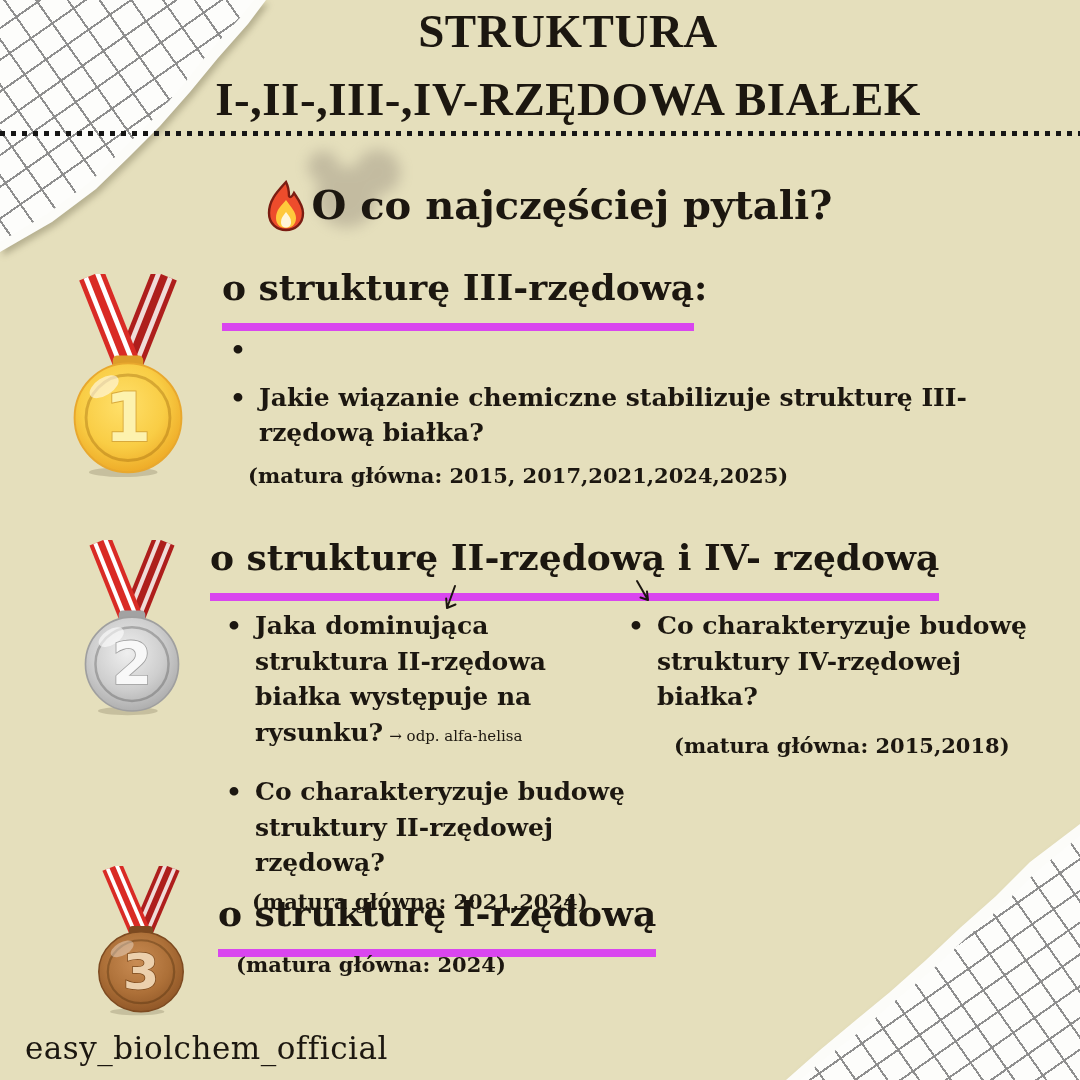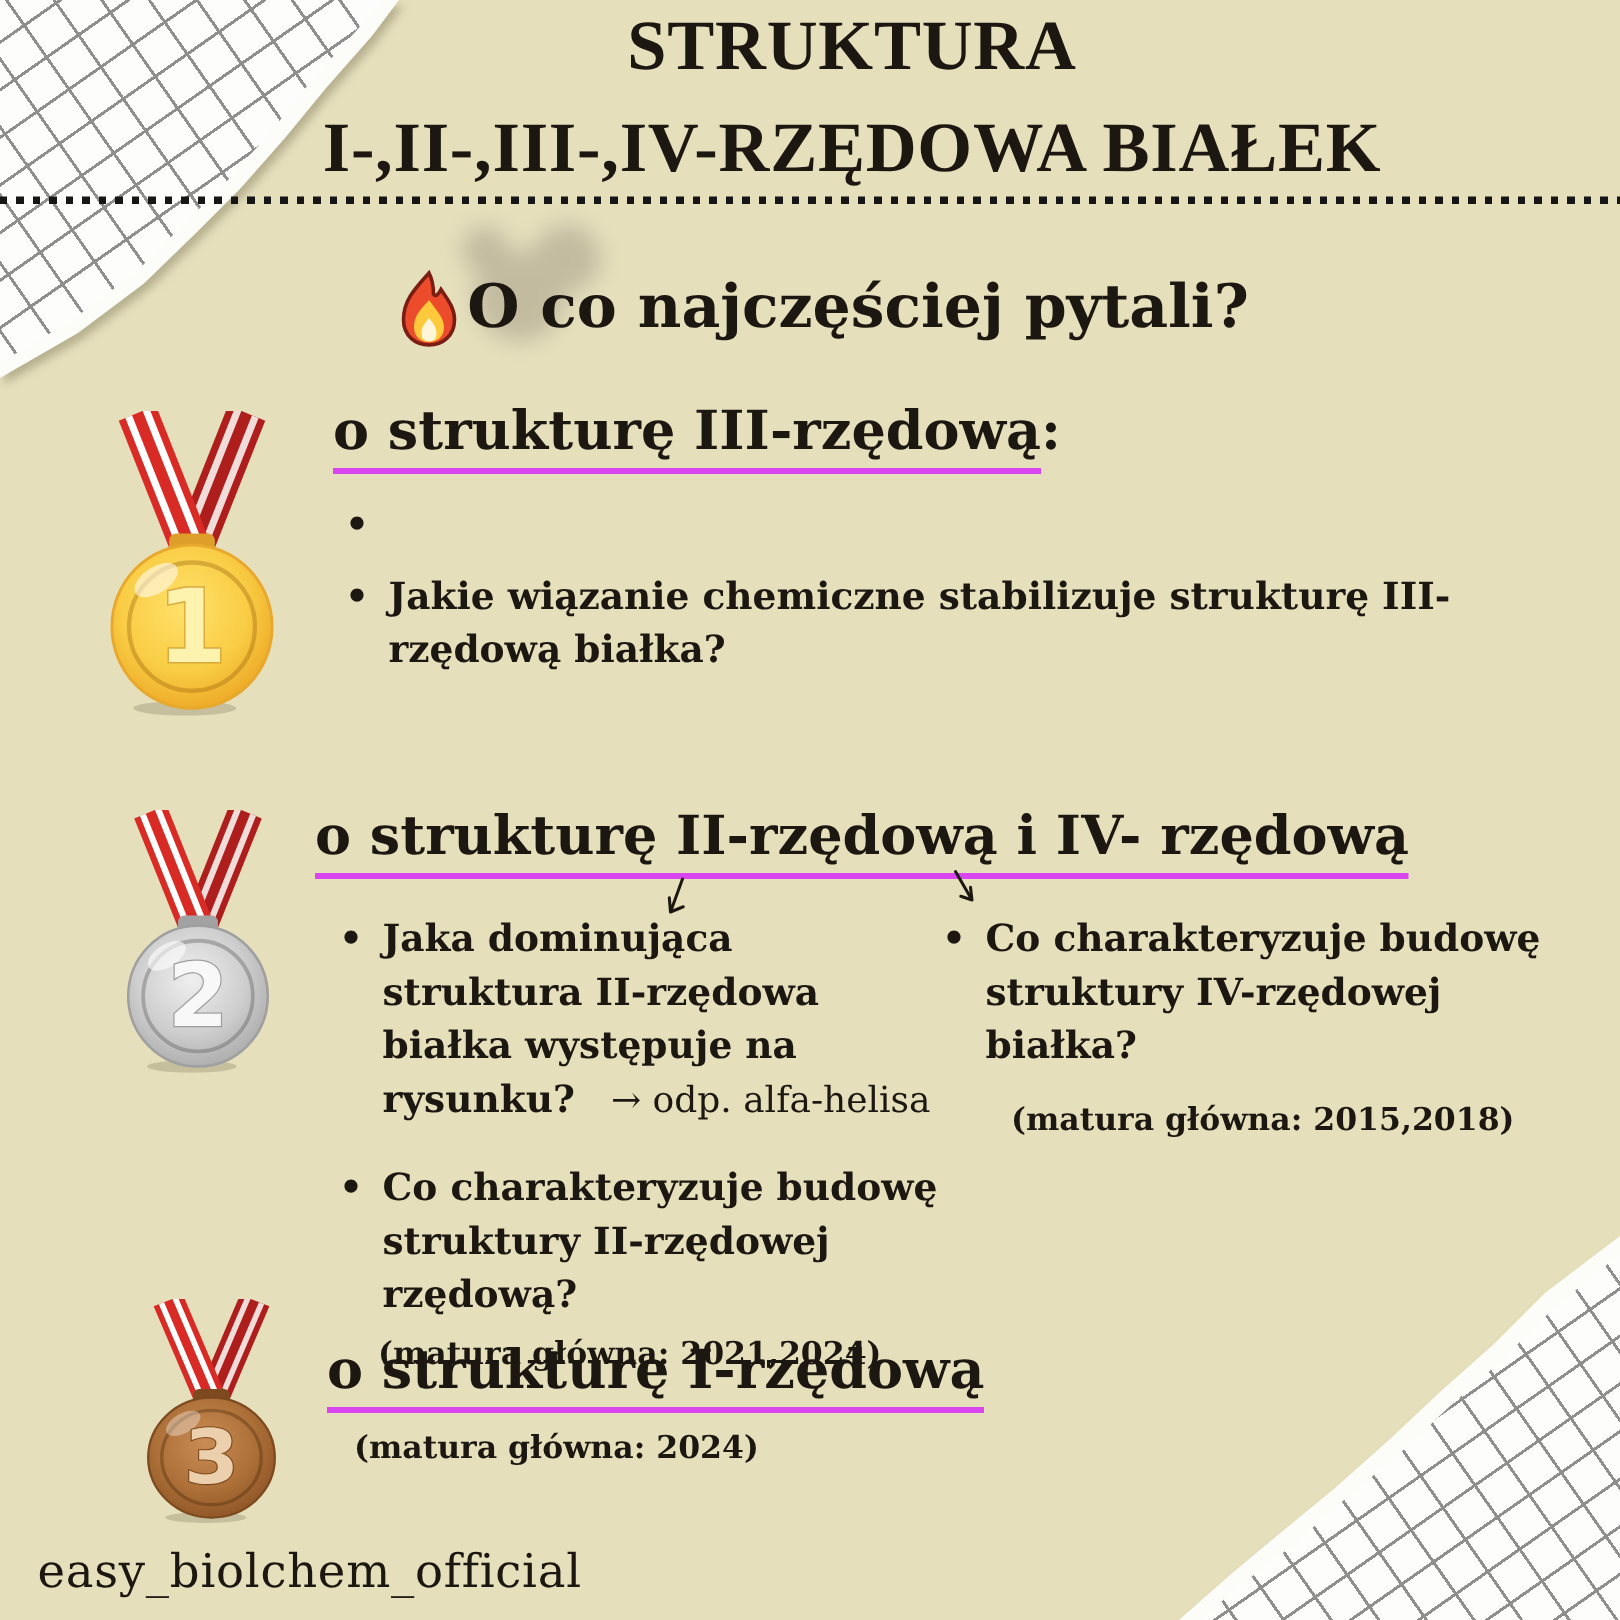--- a/index.html
+++ b/index.html
@@ -31,26 +31,26 @@
   .smoke{position:absolute;top:138px;left:292px;width:130px;height:95px;filter:blur(7px);opacity:.32;
     background:
       radial-gradient(circle at 42% 62%, #7d7268 0 30px, transparent 31px),
       radial-gradient(circle at 66% 36%, #7d7268 0 22px, transparent 23px),
       radial-gradient(circle at 24% 30%, #7d7268 0 15px, transparent 16px);}
   .hotrow{position:absolute;top:176px;left:0;right:0;display:flex;justify-content:center;align-items:center;transform:translateX(8px);font-size:40px;font-weight:700;white-space:nowrap;}
   .hotrow svg{margin-right:2px;margin-top:4px;}
 
   
   .s-head{font-size:36px;font-weight:700;white-space:nowrap;}
-  .s-head .u{border-bottom:4px solid #d946ef;padding-bottom:4px;}
+  .s-head .u{border-bottom:8px solid #d946ef;padding-bottom:15px;}
   ul.blist{list-style:none;margin:0;padding:0;}
   ul.blist li{display:flex;gap:13px;font-size:25px;font-weight:700;line-height:1.42;}
   .dot{flex:0 0 auto;}
   .note{font-size:21px;font-weight:700;}
-  .answer{font-size:24px;font-weight:400;margin-left:24px;white-space:nowrap;}
+  .answer{font-size:15px;font-weight:400;margin-left:6px;white-space:nowrap;}
 
   .sec1{position:absolute;left:222px;top:266px;width:800px;}
   .sec1 ul{margin:24px 0 0 8px;width:780px;}
   .sec1 li{margin-bottom:12px;}
   .sec1 .note{margin:8px 0 0 26px;}
 
   .sec2-head{position:absolute;left:210px;top:536px;}
   .arrow-l{position:absolute;left:438px;top:584px;}
   .arrow-r{position:absolute;left:630px;top:578px;}
   .col-left{position:absolute;left:226px;top:608px;width:404px;}
@@ -186,20 +186,21 @@
   <div class="s-head"><span class="u">o strukturę III-rzędową</span><span>:</span></div>
   <ul class="blist">
     <li>
       <span class="dot">•</span>
     </li>
     <li>
       <span class="dot">•</span>
       <div class="li-text">Jakie wiązanie chemiczne stabilizuje strukturę III-rzędową białka?</div>
     </li>
   </ul>
+  <div class="note">(matura główna: 2015, 2017,2021,2024,2025)</div>
 </div>
 
 <div class="s-head sec2-head"><span class="u">o strukturę II-rzędową i IV- rzędową</span></div>
 
 <svg class="arrow-l" width="26" height="30" viewBox="0 0 26 30">
   <path d="M17 2 L9 24 M9 24 L8.2 14.5 M9 24 L17.5 20.5" stroke="#1c1710" stroke-width="2" fill="none" stroke-linecap="round"></path>
 </svg>
 <svg class="arrow-r" width="26" height="30" viewBox="0 0 26 30">
   <path d="M7 3 L18 22 M18 22 L10.5 19.5 M18 22 L17 13.5" stroke="#1c1710" stroke-width="2" fill="none" stroke-linecap="round"></path>
 </svg>

